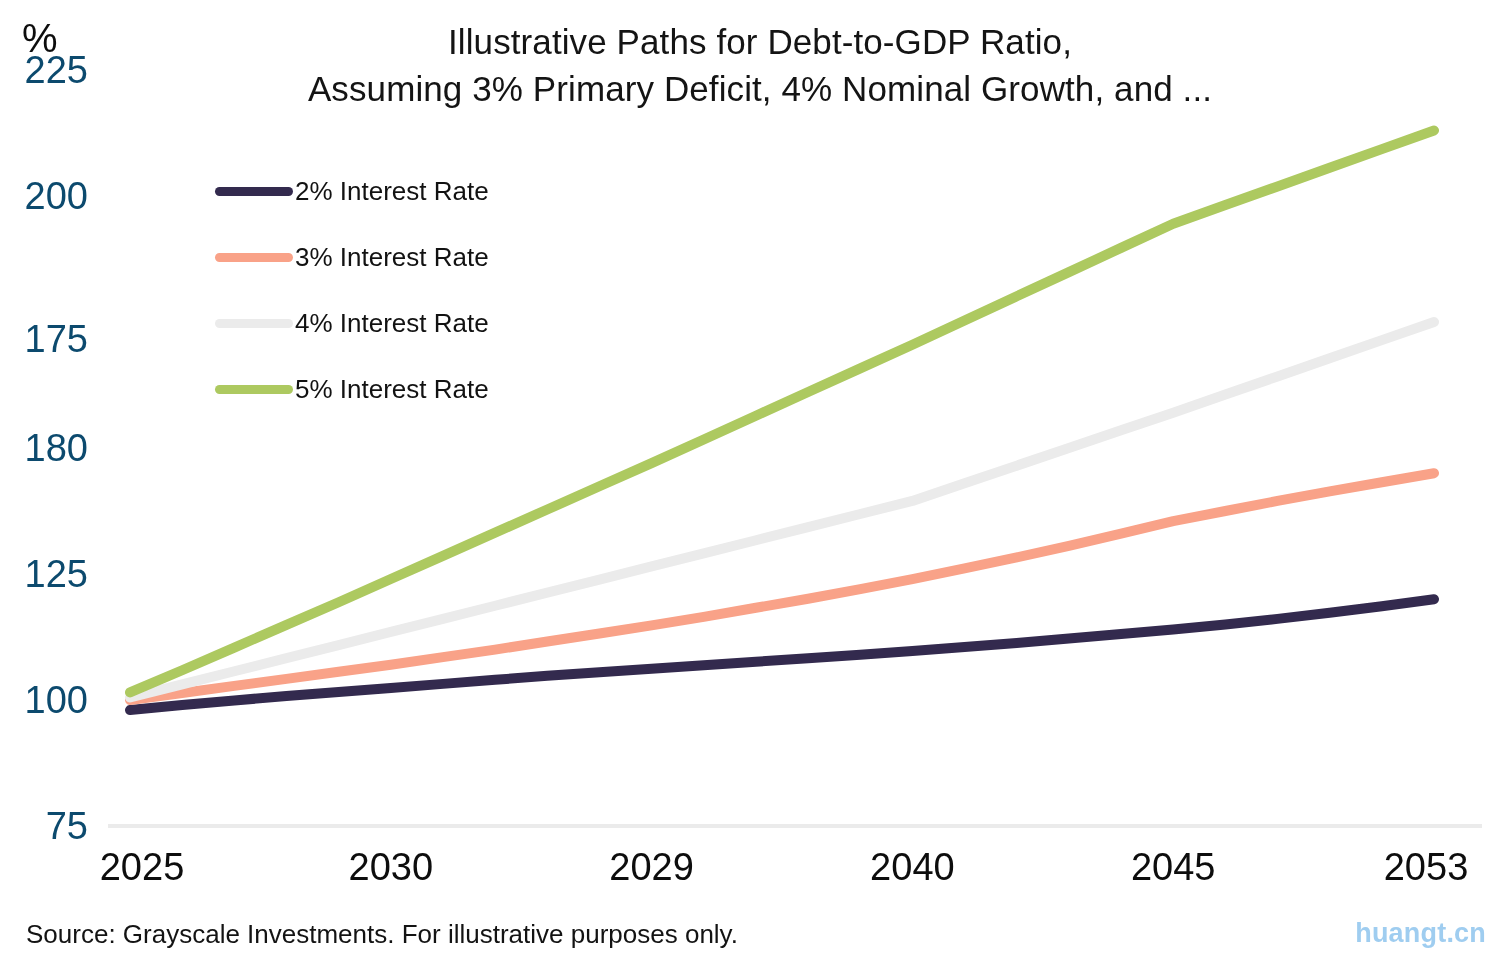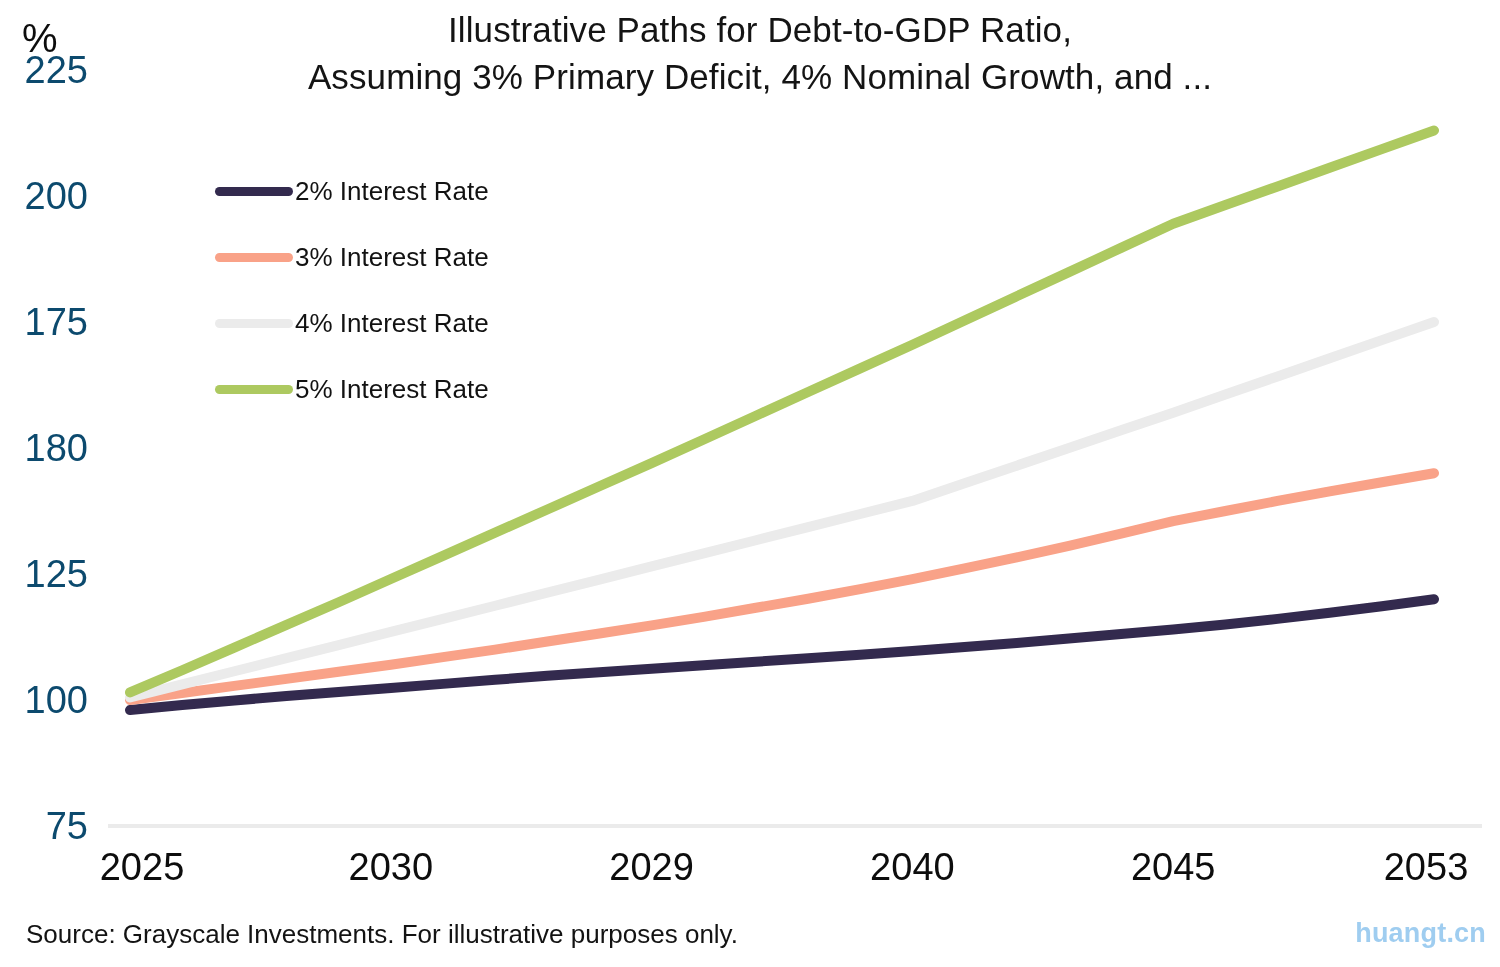--- a/index.html
+++ b/index.html
@@ -32,21 +32,21 @@
     font-size: 40px;
     line-height: 44px;
     color: #0d0d0d;
     letter-spacing: 0px;
   }
 
   
   .chart-title {
     position: absolute;
     left: 170px;
-    top: 6px;
+    top: 18px;
     width: 1180px;
     text-align: center;
     font-size: 35px;
     line-height: 47px;
     color: #141414;
     letter-spacing: 0.1px;
   }
   .chart-title .t-line { display: block; white-space: nowrap; }
 
   
@@ -165,21 +165,21 @@
         <polyline points="130.00,697.48 182.16,684.38 234.32,671.27 286.48,658.17 338.64,645.06 390.80,631.96 442.96,618.86 495.12,605.75 547.28,592.65 599.44,579.54 651.60,566.44 703.76,553.34 755.92,540.23 808.08,527.13 860.24,514.02 912.40,500.92 964.56,483.28 1016.72,465.64 1068.88,448.00 1121.04,430.36 1173.20,412.72 1225.36,394.58 1277.52,376.43 1329.68,358.29 1381.84,340.14 1434.00,322.00" fill="none" stroke="#ebebeb" stroke-width="10" stroke-linecap="round" stroke-linejoin="round"></polyline>
         <polyline points="130.00,692.44 182.16,670.26 234.32,647.58 286.48,624.90 338.64,602.22 390.80,579.04 442.96,555.86 495.12,532.67 547.28,509.49 599.44,486.30 651.60,463.12 703.76,439.43 755.92,415.74 808.08,392.06 860.24,368.37 912.40,344.68 964.56,320.49 1016.72,296.30 1068.88,272.10 1121.04,247.91 1173.20,223.72 1225.36,205.07 1277.52,186.42 1329.68,167.78 1381.84,149.13 1434.00,130.48" fill="none" stroke="#adc960" stroke-width="10" stroke-linecap="round" stroke-linejoin="round"></polyline>
       </g>
   </svg>
 
   <div class="y-labels" id="y-labels">
       <div class="y-tick" style="top: 807px;">75</div>
       <div class="y-tick" style="top: 681px;">100</div>
       <div class="y-tick" style="top: 555px;">125</div>
       <div class="y-tick" style="top: 429px;">180</div>
-      <div class="y-tick" style="top: 303px;">175</div>
+      <div class="y-tick" style="top: 320px;">175</div>
       <div class="y-tick" style="top: 177px;">200</div>
       <div class="y-tick" style="top: 51px;">225</div>
     </div>
 
   <div class="x-labels" id="x-labels">
       <div class="x-tick" style="left: 142px;">2025</div>
       <div class="x-tick" style="left: 390.8px;">2030</div>
       <div class="x-tick" style="left: 651.6px;">2029</div>
       <div class="x-tick" style="left: 912.4px;">2040</div>
       <div class="x-tick" style="left: 1173.2px;">2045</div>

